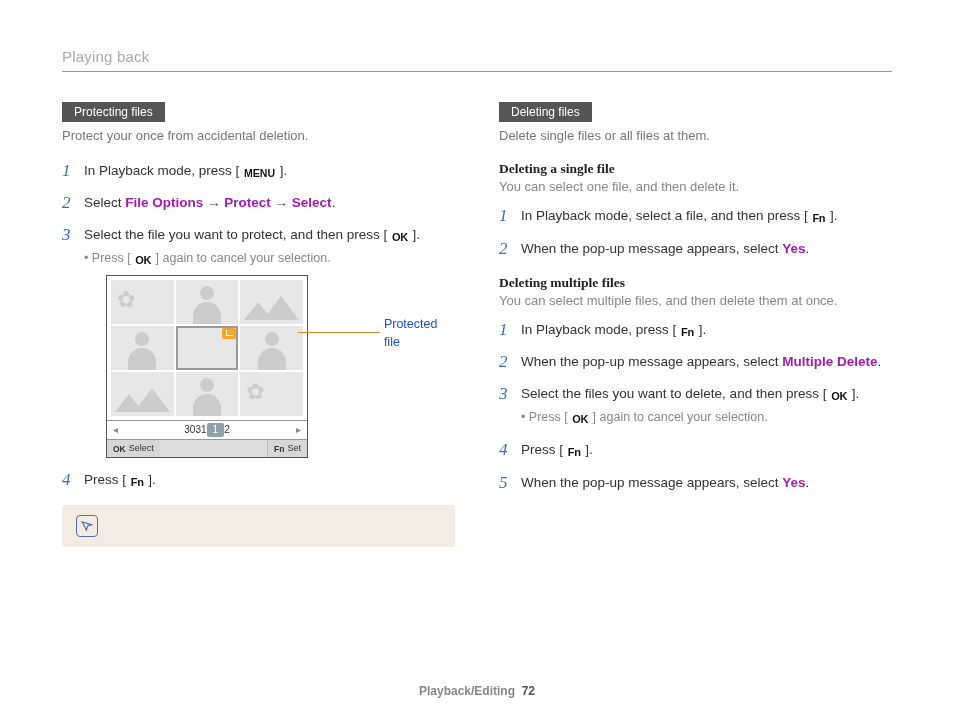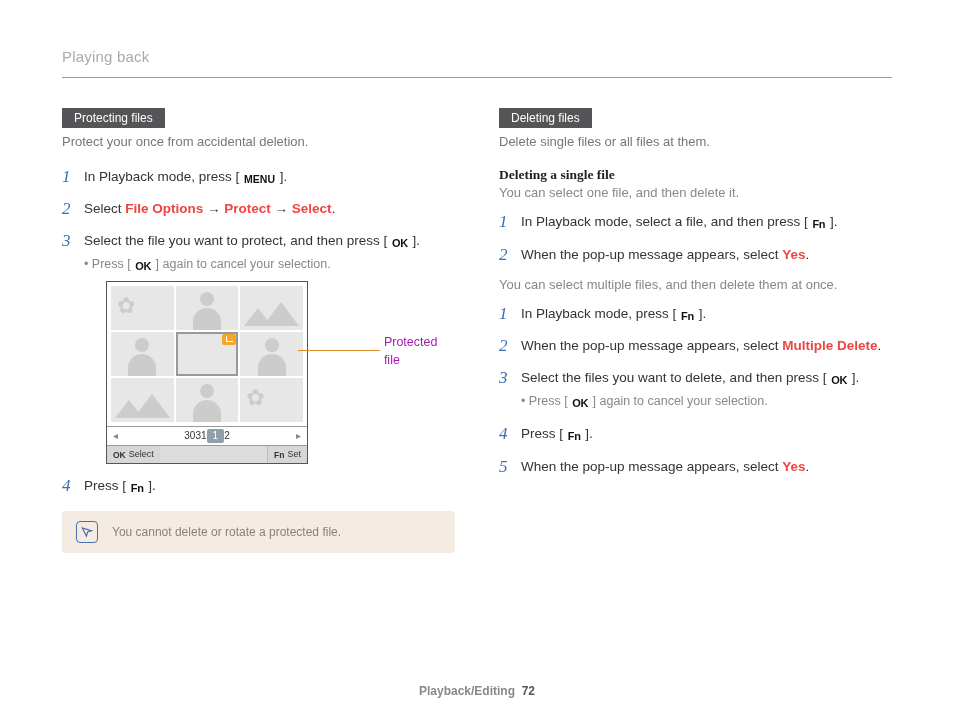--- a/index.html
+++ b/index.html
@@ -12,21 +12,21 @@
     position: relative;
   }
   .page {
     padding: 48px 62px 30px 62px;
   }
   .header-title {
     font-size: 15px;
     color: #aaa;
     font-weight: 300;
     letter-spacing: 0.2px;
-    padding-bottom: 12px;
+    padding-bottom: 6px;
     border-bottom: 1px solid #999;
     margin-bottom: 30px;
   }
   .cols {
     display: flex;
     gap: 44px;
   }
   .col { flex: 1; min-width: 0; }
   .pill {
     display: inline-block;
@@ -79,21 +79,21 @@
     color: #3a6fb3;
   }
   ol.steps > li .sub {
     display: block;
     font-size: 12.5px;
     color: #888;
     margin-top: 3px;
     font-weight: 300;
   }
   ol.steps > li .sub::before { content: "•  "; color:#888; }
-  .b { font-weight: 700; color:#ef4444; }
+  .b { font-weight: 700; color:#a21caf; }
   .icon-box {
     display: inline-block;
     vertical-align: -2px;
     margin: 0 1px;
   }
   .icon-menu, .icon-ok, .icon-fn {
     font-weight: 800;
     font-size: 11px;
     letter-spacing: -0.3px;
     color: #111;
@@ -149,23 +149,23 @@
     border-top:1px solid #999;
     background:#ddd;
     font-size:9px;
   }
   .bbar > div{ padding:2px 6px; display:flex; align-items:center; gap:3px;}
   .bbar .okl{ background:#d7d7d7; flex:0 0 auto;}
   .bbar .setl{ background:#d7d7d7; flex:0 0 auto; border-left:1px solid #bbb;}
   .bbar .okt{font-weight:800; font-size:8.5px;}
   .callout{
     position:absolute;
-    top:52px; left:192px;
+    top:40px; left:192px;
     display:flex; align-items:center; gap:4px;
-    font-size:12.5px; color:#a21caf;
+    font-size:12.5px; color:#1d4ed8;
   }
   .callout::before{
     content:""; display:block; width:84px; height:1px; background:#e08a2a;
   }
 
   
   .note{
     display:flex; align-items:center; gap:14px;
     background:#f4ece3;
     border-radius:3px;
@@ -278,39 +278,39 @@
           <span>Press [ </span><span class="icon-box icon-fn">Fn</span><span> ].</span>
         </li>
       </ol>
 
       <div class="note">
         <div class="nicon">
           <svg viewBox="0 0 24 24">
               <path fill="none" stroke="#4a6fae" stroke-width="2" d="M4 5l7 14 2-7 7-2z"></path>
             </svg>
         </div>
-        <div class="note-text">You cannot delete or rotate a protected file.</div>
       </div>
     </div>
 
     <div class="col">
       <span class="pill">Deleting files</span>
       <div class="intro">Delete single files or all files at them.</div>
 
       <div class="subhead">Deleting a single file</div>
       <div class="subdesc">You can select one file, and then delete it.</div>
       <ol class="steps">
         <li>
           <span>In Playback mode, select a file, and then press [ </span><span class="icon-box icon-fn">Fn</span><span> ].</span>
         </li>
         <li>
           <span>When the pop-up message appears, select </span><span class="b">Yes</span><span>.</span>
         </li>
       </ol>
 
+      <div class="subhead" style="margin-top:16px">Deleting multiple files</div>
       <div class="subdesc">You can select multiple files, and then delete them at once.</div>
       <ol class="steps">
         <li>
           <span>In Playback mode, press [ </span><span class="icon-box icon-fn">Fn</span><span> ].</span>
         </li>
         <li>
           <span>When the pop-up message appears, select </span><span class="b">Multiple Delete</span><span>.</span>
         </li>
         <li>
           <span>Select the files you want to delete, and then press [ </span><span class="icon-box icon-ok">OK</span><span> ].</span>

